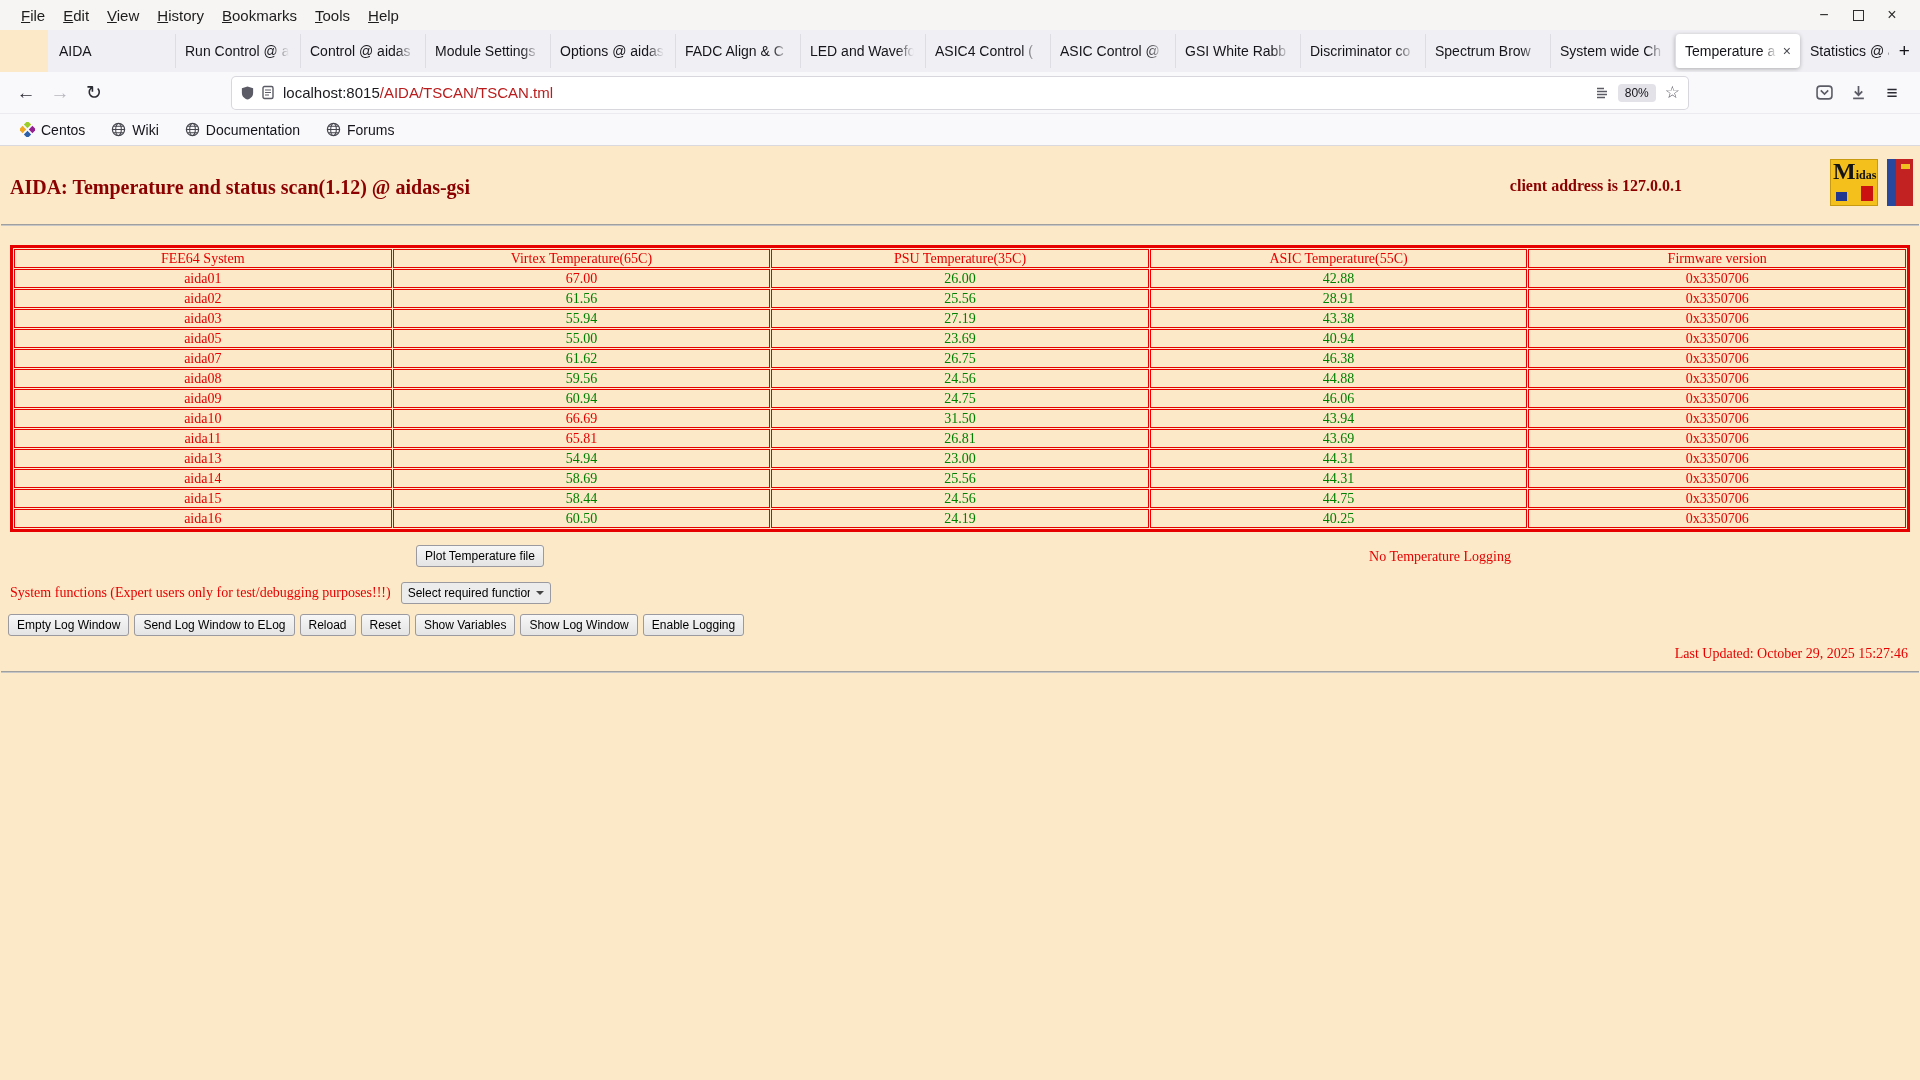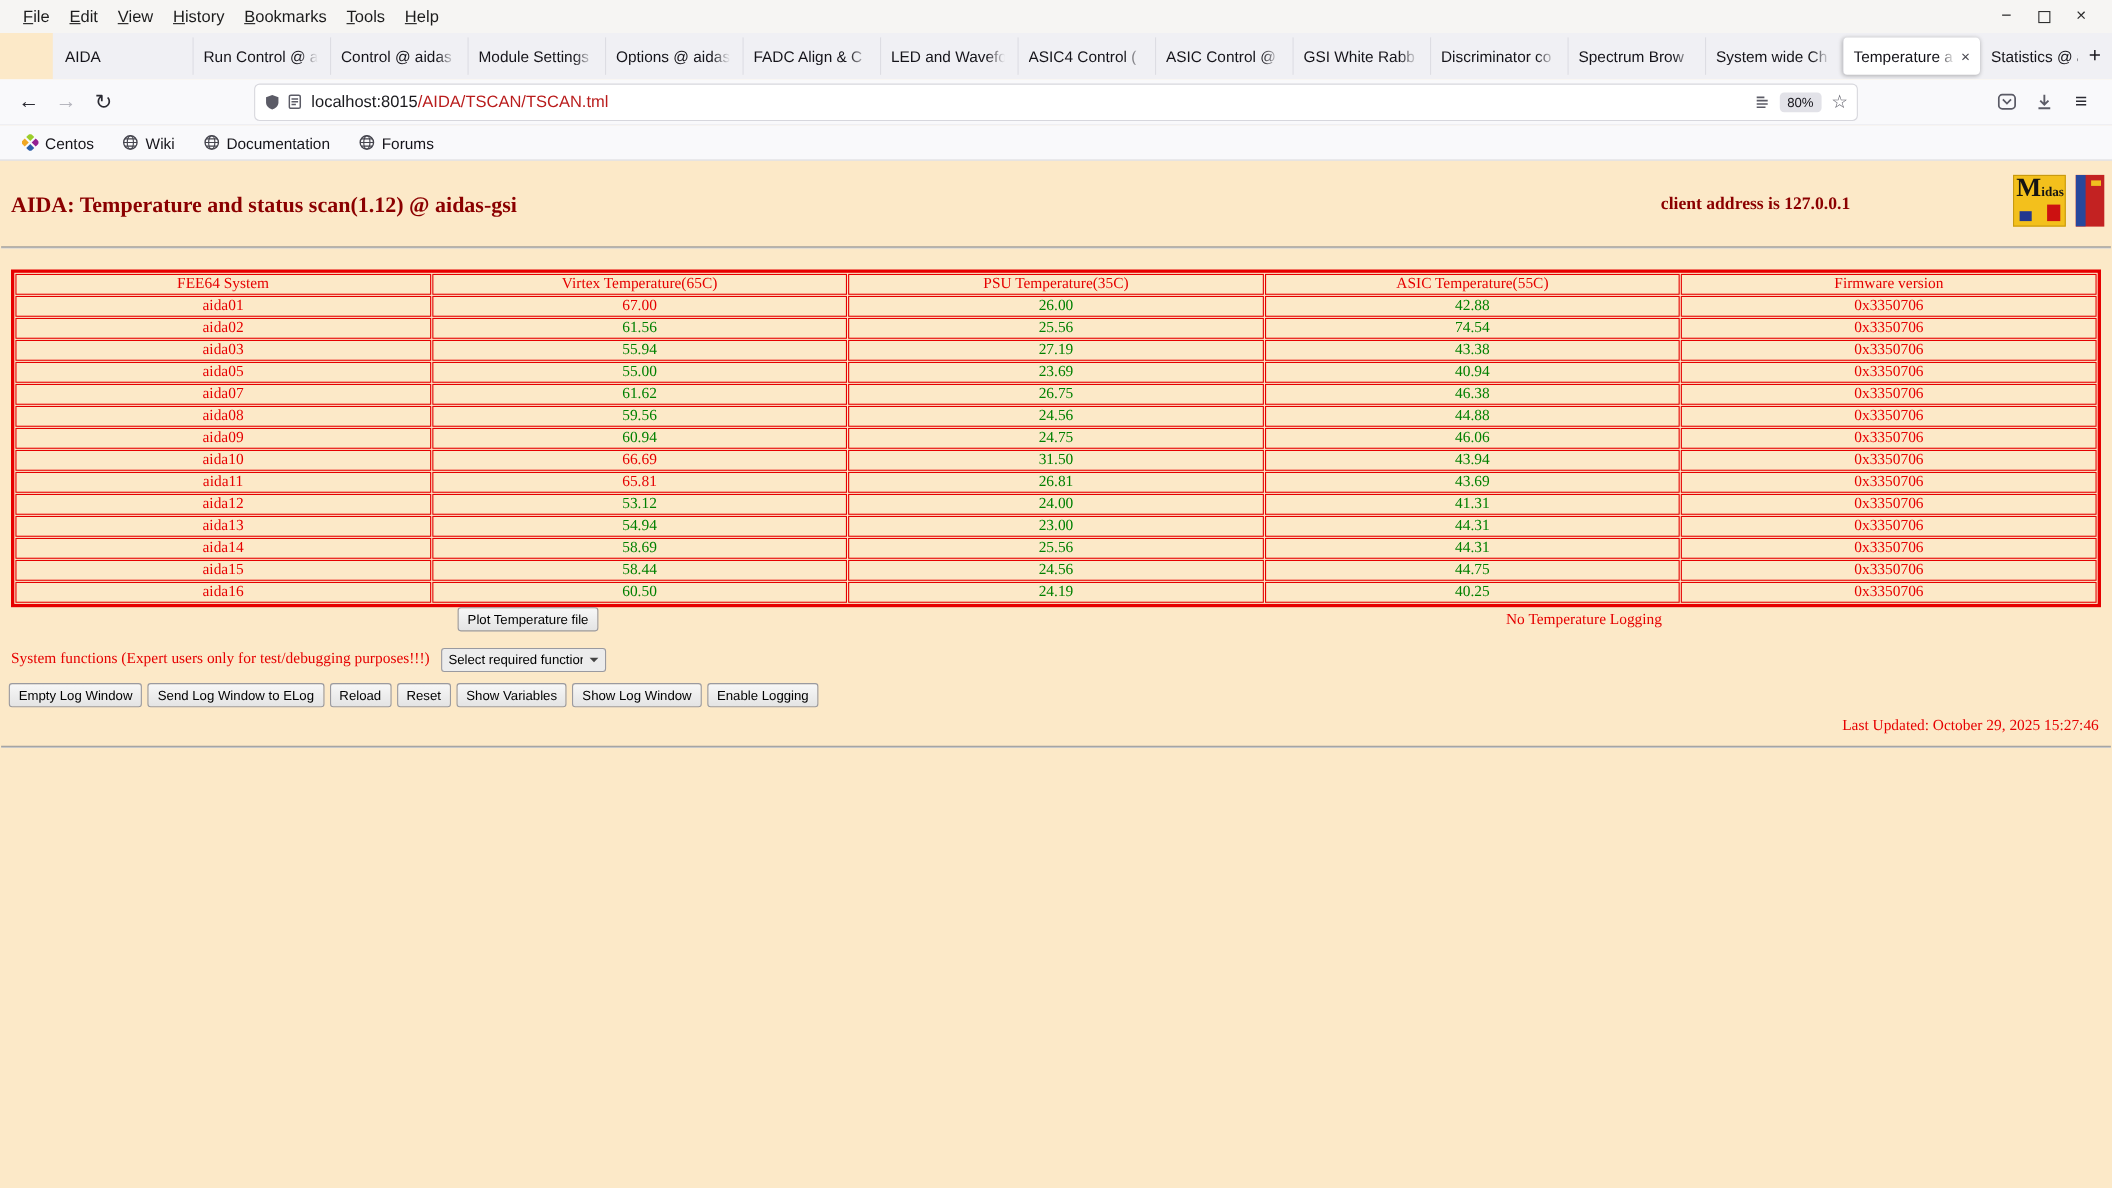--- a/index.html
+++ b/index.html
@@ -107,21 +107,21 @@
   }
   .tscan th, .tscan td {
     border: 1px solid #e60000; text-align: center; font-weight: normal;
     font-size: 14px; line-height: 15px; padding: 1px 2px; width: 20%;
     font-family: "Liberation Serif", serif;
   }
   .tscan th { color: #e60000; }
   .c-red { color: #e60000; }
   .c-green { color: #008000; }
 
-  .plot-row { display: flex; align-items: center; }
+  .plot-row { display: flex; margin-top: 13px; align-items: center; }
   .plot-row .half { width: 50%; text-align: center; }
   .notice { color: #e60000; font-size: 14px; font-family: "Liberation Serif", serif; }
 
   .btn {
     font-family: "Liberation Sans", sans-serif; font-size: 12px; color: #000;
     background: linear-gradient(#f7f7f7, #e4e4e4); border: 1px solid #9a9aa0;
     border-radius: 3px; padding: 3px 8px; cursor: default;
   }
 
   .sysfunc-row { margin: 15px 0 0 10px; display: flex; align-items: center; }
@@ -344,21 +344,21 @@
           <td class="c-red">aida01</td>
           <td class="c-red">67.00</td>
           <td class="c-green">26.00</td>
           <td class="c-green">42.88</td>
           <td class="c-red">0x3350706</td>
         </tr>
         <tr>
           <td class="c-red">aida02</td>
           <td class="c-green">61.56</td>
           <td class="c-green">25.56</td>
-          <td class="c-green">74.54</td>
+          <td class="c-green">28.91</td>
           <td class="c-red">0x3350706</td>
         </tr>
         <tr>
           <td class="c-red">aida03</td>
           <td class="c-green">55.94</td>
           <td class="c-green">27.19</td>
           <td class="c-green">43.38</td>
           <td class="c-red">0x3350706</td>
         </tr>
         <tr>
@@ -394,27 +394,20 @@
           <td class="c-red">66.69</td>
           <td class="c-green">31.50</td>
           <td class="c-green">43.94</td>
           <td class="c-red">0x3350706</td>
         </tr>
         <tr>
           <td class="c-red">aida11</td>
           <td class="c-red">65.81</td>
           <td class="c-green">26.81</td>
           <td class="c-green">43.69</td>
-          <td class="c-red">0x3350706</td>
-        </tr>
-        <tr>
-          <td class="c-red">aida12</td>
-          <td class="c-green">53.12</td>
-          <td class="c-green">24.00</td>
-          <td class="c-green">41.31</td>
           <td class="c-red">0x3350706</td>
         </tr>
         <tr>
           <td class="c-red">aida13</td>
           <td class="c-green">54.94</td>
           <td class="c-green">23.00</td>
           <td class="c-green">44.31</td>
           <td class="c-red">0x3350706</td>
         </tr>
         <tr>

